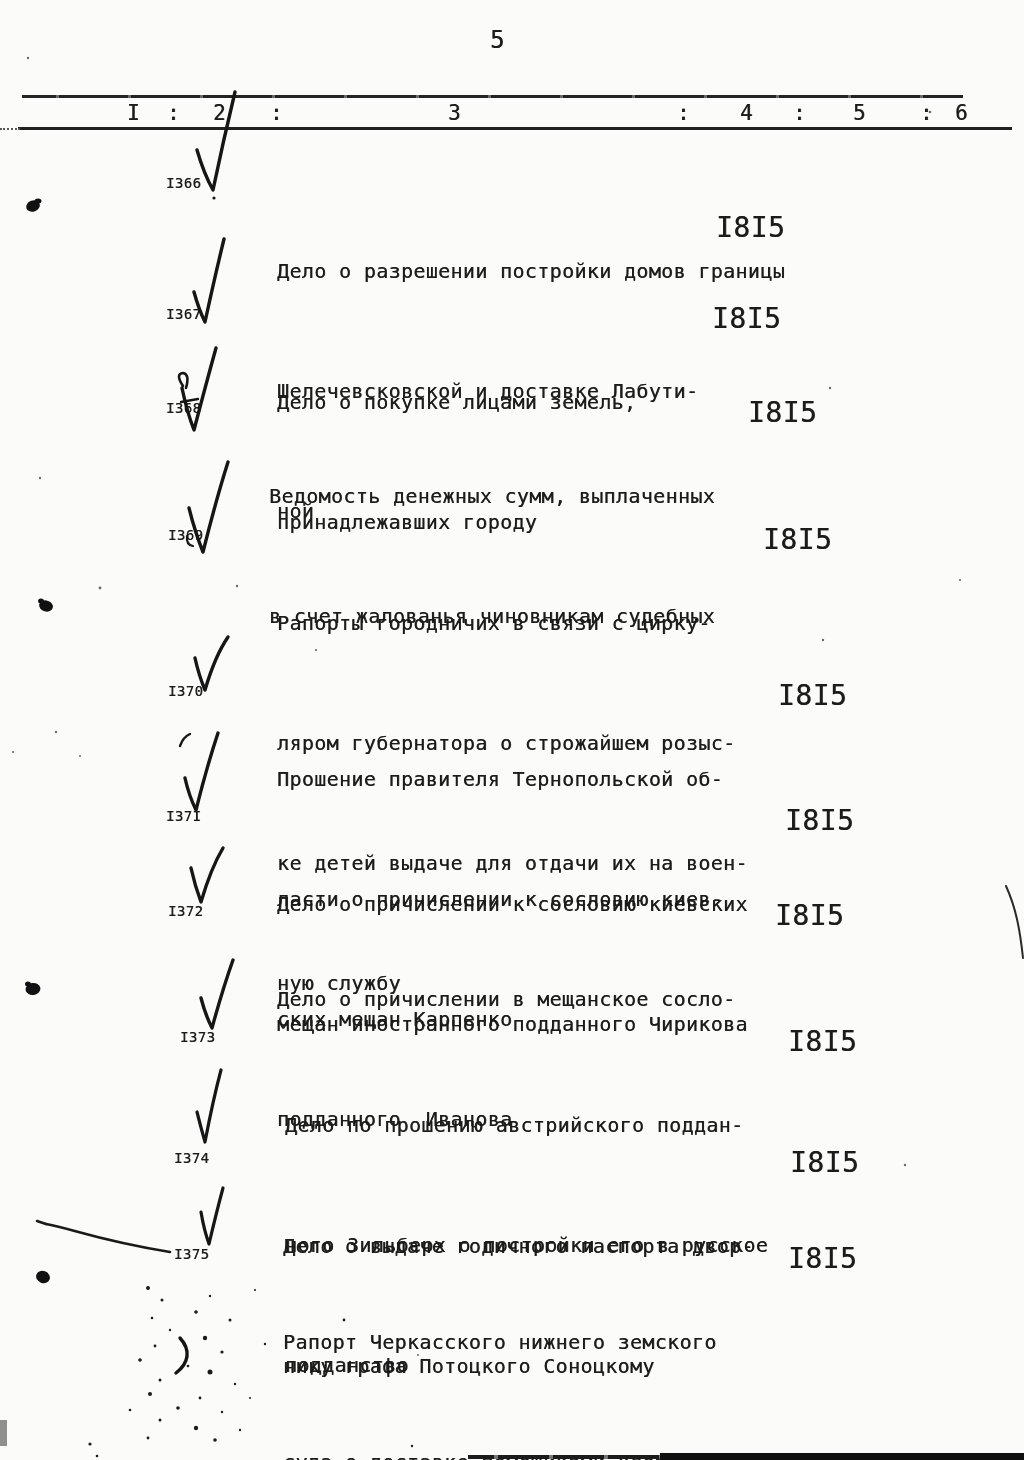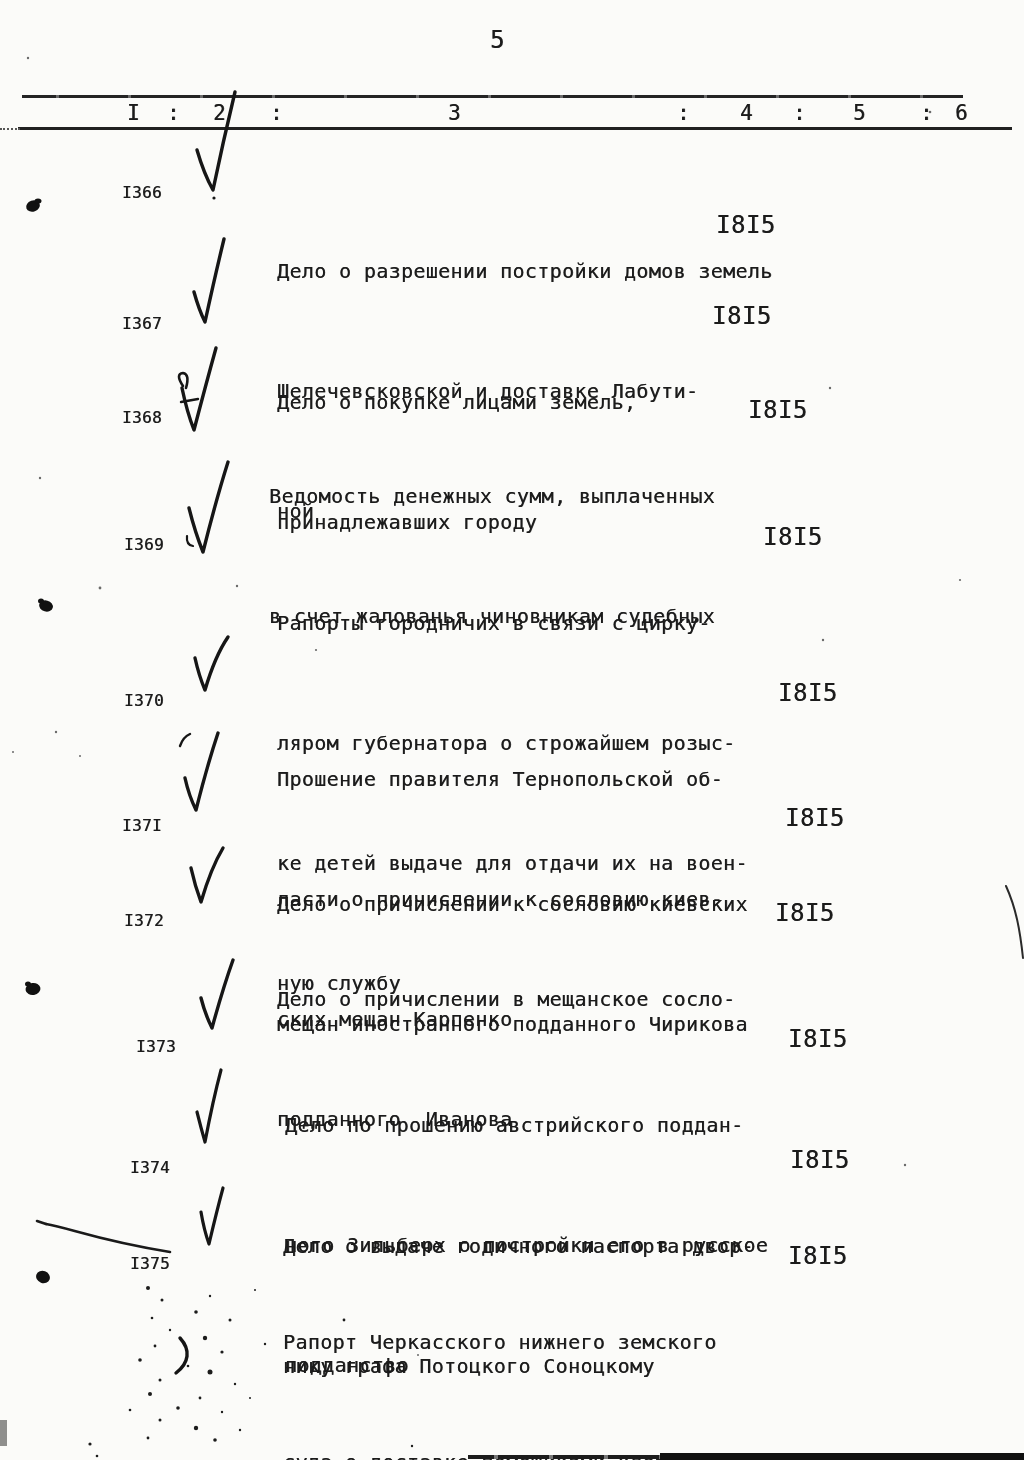--- a/index.html
+++ b/index.html
@@ -15,23 +15,23 @@
   .rule-top{
     position:absolute; left:22px; top:95px; width:941px; height:3px;
     background:repeating-linear-gradient(90deg,#242424 0 34px,#6a6a6a 34px 37px,#242424 37px 72px);
   }
   .rule-bottom{ position:absolute; left:18px; top:127px; width:994px; height:3px; background:#212121; }
   .rule-bottom-dots{ position:absolute; left:0; top:128px; width:20px; border-top:2px dotted #555; }
   .colhead{ position:absolute; left:0; top:101px; width:1024px; height:26px; font-size:21px; }
   .colhead span{ position:absolute; top:0; }
   
   .entry{ position:absolute; left:0; width:1024px; height:0; overflow:visible; }
-  .num{ position:absolute; top:12px; font-size:16px; letter-spacing:0.4px; }
+  .num{ position:absolute; top:4px; font-size:14px; letter-spacing:0.4px;margin-left:44px; }
   .desc{ position:absolute; top:0; font-size:20px; letter-spacing:0.35px; line-height:40px; white-space:pre; }
-  .year{ position:absolute; top:0; font-size:24px; letter-spacing:0.5px; }
+  .year{ position:absolute; top:0; font-size:28px; letter-spacing:0.5px; }
   .check{ position:absolute; overflow:visible; }
   .check path{ fill:none; stroke:#161616; stroke-linecap:round; stroke-linejoin:round; }
   
   .overlay{ position:absolute; left:0; top:0; pointer-events:none; }
   .bar-main{ position:absolute; left:660px; top:1453px; width:364px; height:7px; background:#101010; }
   .bar-left{
     position:absolute; left:468px; top:1455px; width:250px; height:4px;
     background:repeating-linear-gradient(90deg,#1c1c1c 0 26px,#777 26px 30px,#1c1c1c 30px 55px);
   }
   .edge-tab{ position:absolute; left:0; top:1420px; width:7px; height:26px; background:#8f8f8d; }
@@ -61,21 +61,21 @@
     <span style="left:955px">6</span>
   </div>
 
   <div class="entry" style="top:171px">
     <span class="num ink" style="left:122px">I366</span>
     <svg class="check" style="left:190px;top:-85px" width="52" height="118">
       <path d="M7,64 Q14,88 23,104 Q33,56 45,6" stroke-width="3.4"></path>
       <circle cx="24" cy="112" r="1.6" fill="#161616"></circle>
     </svg>
     <div class="desc ink" style="left:277px">
-      <div>Дело о разрешении постройки домов земель</div>
+      <div>Дело о разрешении постройки домов границы</div>
       <div>Шелечевсковской и доставке Лабути-</div>
       <div>ной</div>
     </div>
     <span class="year ink" style="left:716px;top:40px">I8I5</span>
   </div>
 
   <div class="entry" style="top:302px">
     <span class="num ink" style="left:122px">I367</span>
     <svg class="check" style="left:186px;top:-68px" width="44" height="96">
       <path d="M8,58 Q13,76 19,88 Q29,42 38,5" stroke-width="3.4"></path>

